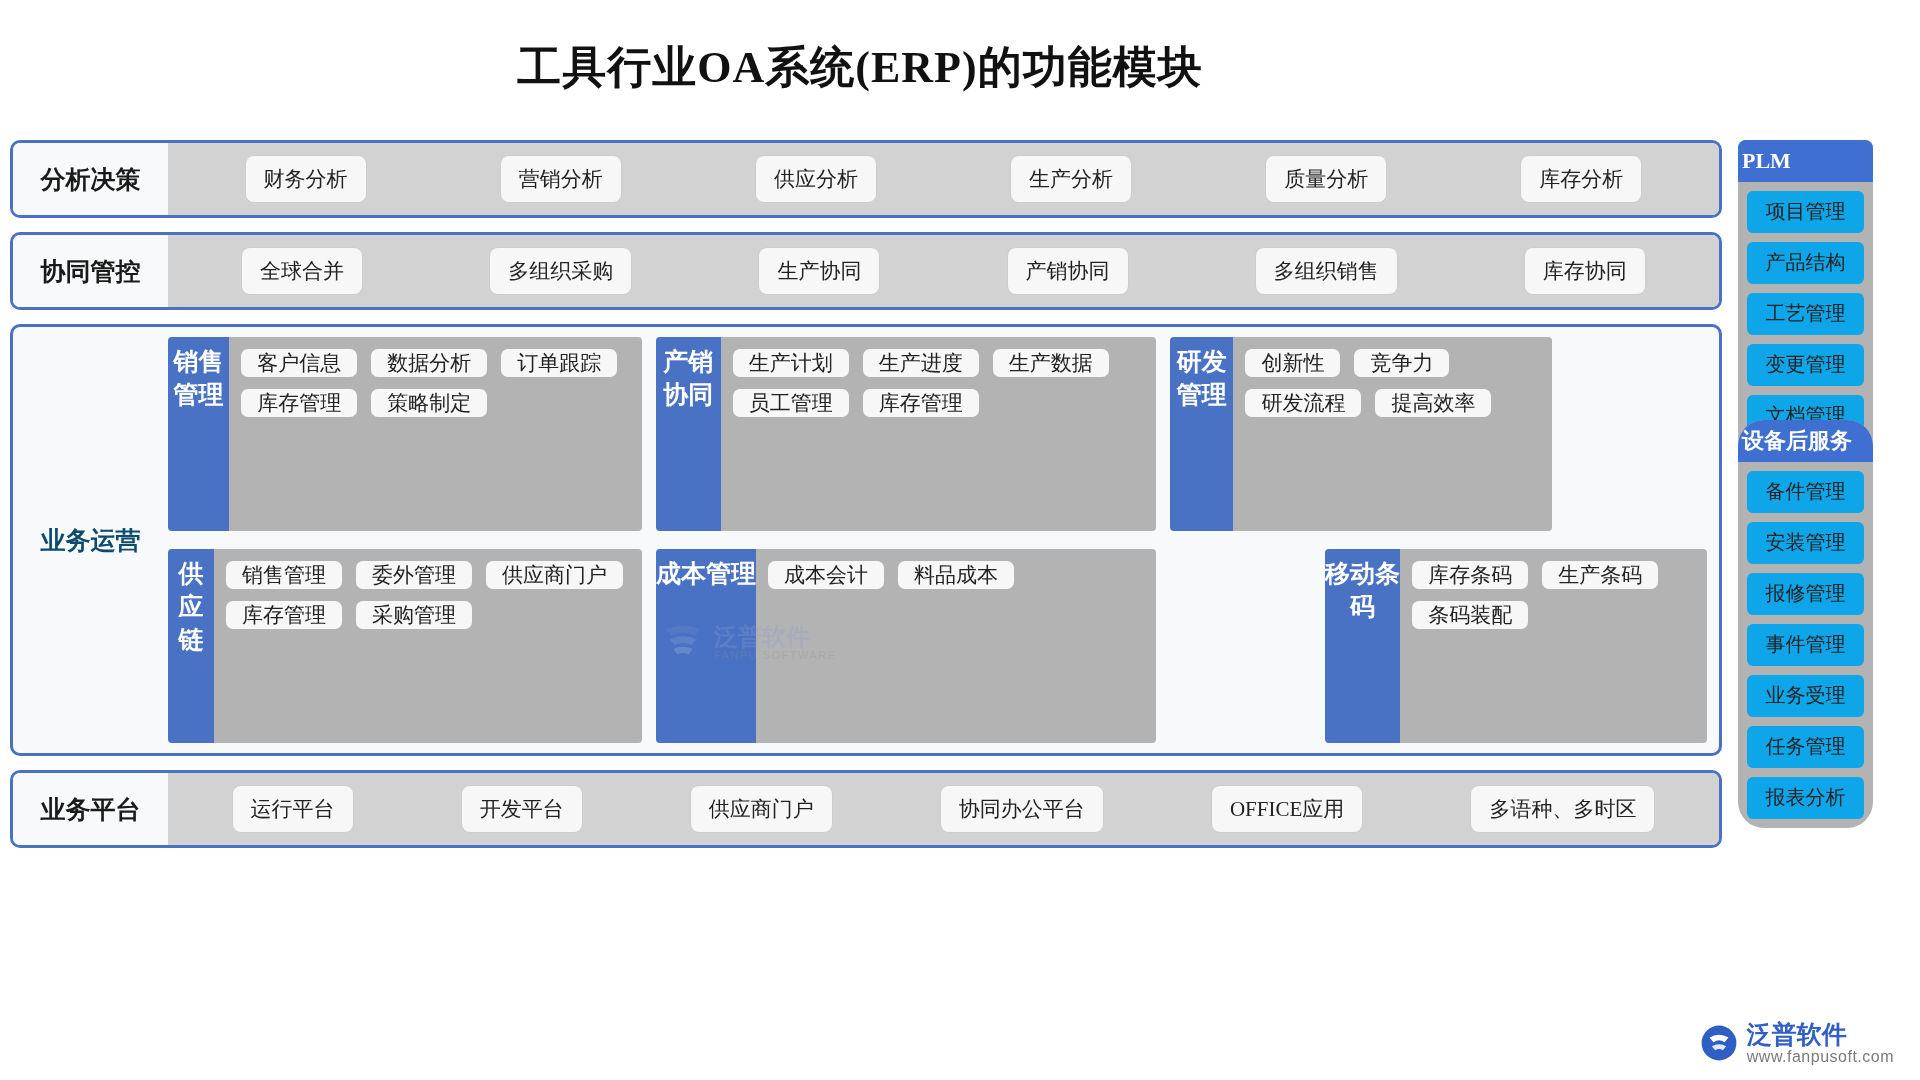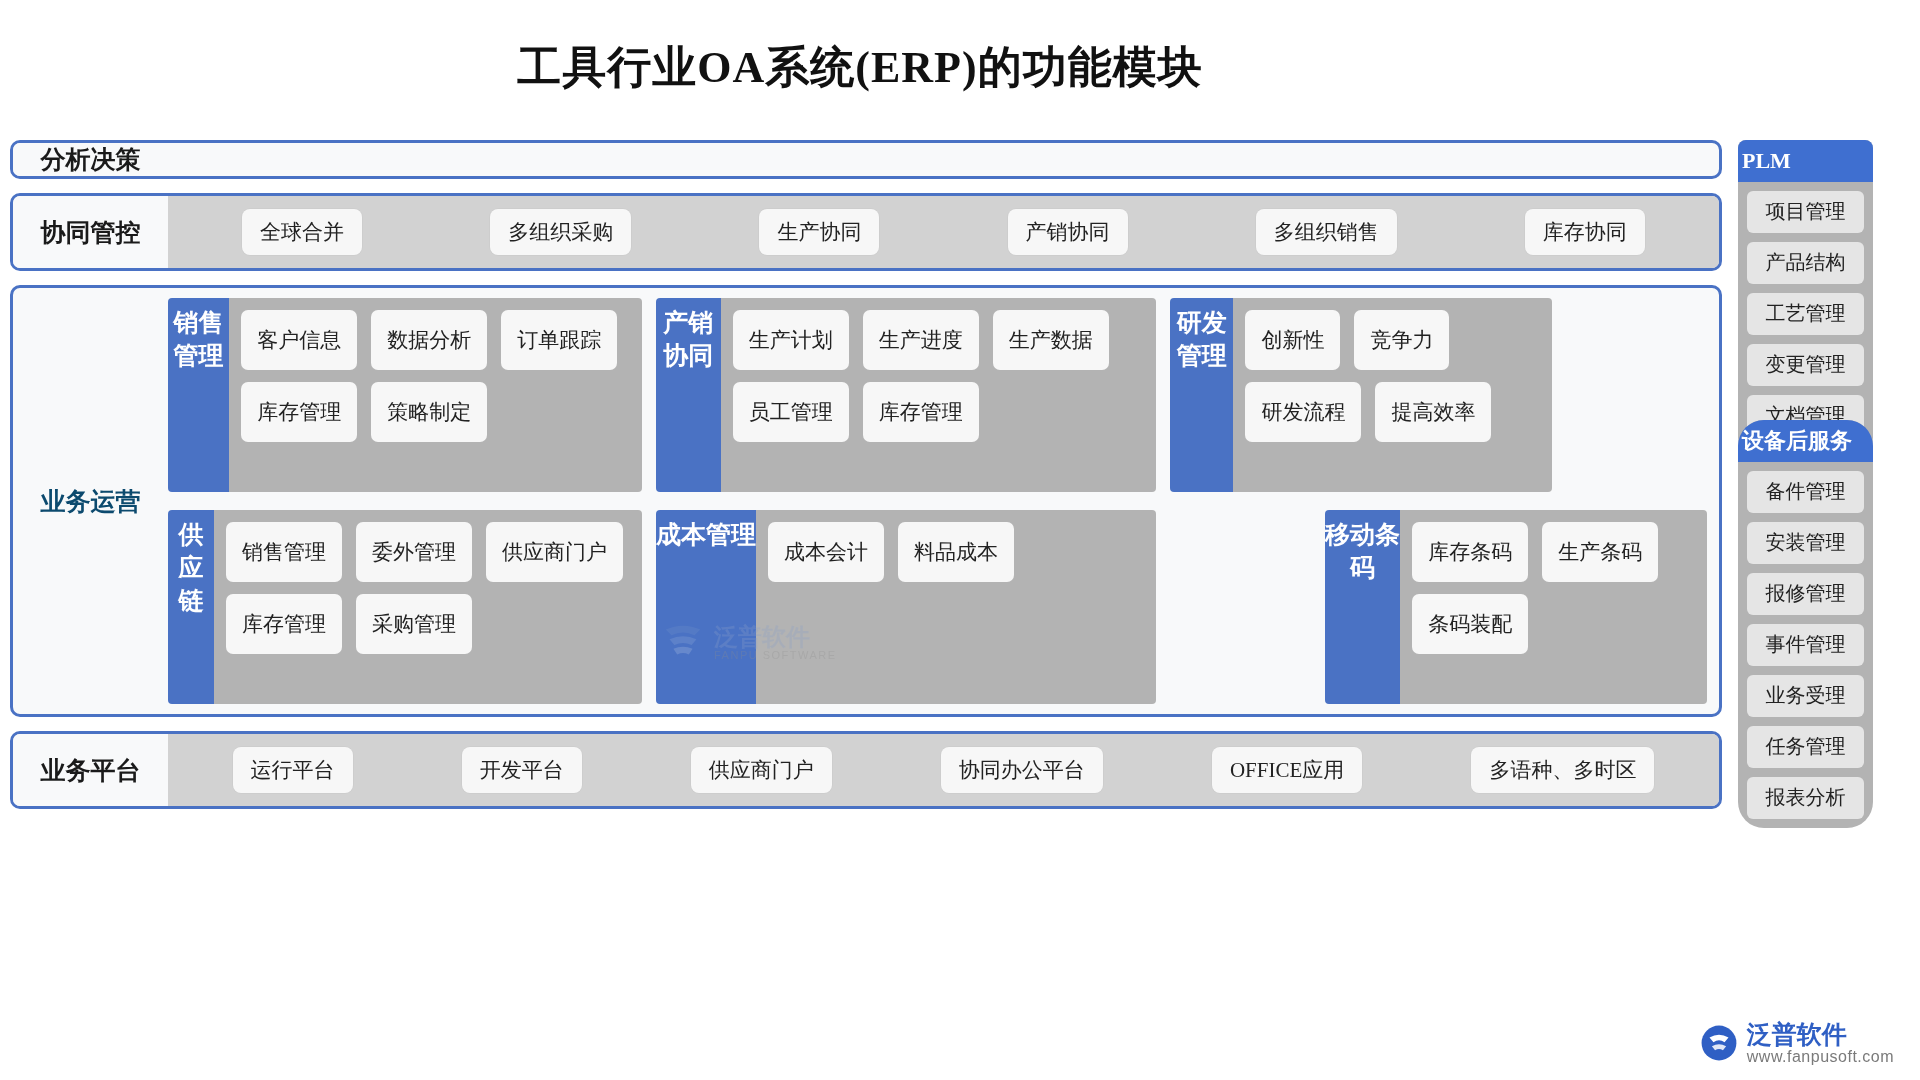--- a/index.html
+++ b/index.html
@@ -90,42 +90,42 @@
     padding: 8px 0 9px;
   }
   .card-body {
     background: #b3b3b3; flex: 1 1 auto;
     padding: 12px 12px 14px;
     display: flex; flex-wrap: wrap; align-content: flex-start;
     gap: 12px 14px;
   }
   .chip {
     background: #f7f7f7; border-radius: 7px;
-    padding: 16px 16px;
+    padding: 0 16px;
     font-family: "Liberation Serif", "DejaVu Serif", serif;
     font-size: 21px; color: #222; white-space: nowrap;
   }
 
   
   .side {
     position: absolute; width: 135px;
     border-radius: 8px; background: #b3b3b3;
     padding: 0 0 9px 0; overflow: hidden;
   }
   .side-plm { left: 1738px; top: 140px; }
   .side-dev { left: 1738px; top: 420px; border-radius: 26px; }
   .side-head {
     background: #3f6fd0; color: #fff; 
     font-family: "Liberation Serif", "DejaVu Serif", serif;
     font-size: 22px; font-weight: 700;
     padding: 8px 4px 9px;
     line-height: 1.15;
   }
   .side-item {
-    background: #e5e5e5; border-radius: 6px;
+    background: #0ea5e9; border-radius: 6px;
     margin: 9px 9px 0 9px;
     text-align: center;
     font-family: "Liberation Serif", "DejaVu Serif", serif;
     font-size: 20px; color: #222;
     padding: 7px 2px 8px;
     white-space: nowrap;
   }
 
   
   .wm {
@@ -156,20 +156,28 @@
 <body>
 
 <div class="page">
 
   <div class="title">工具行业OA系统(ERP)的功能模块</div>
 
   <div class="main-col">
 
     <div class="band">
       <div class="band-label">分析决策</div>
+      <div class="band-body spread">
+        <div class="pill">财务分析</div>
+        <div class="pill">营销分析</div>
+        <div class="pill">供应分析</div>
+        <div class="pill">生产分析</div>
+        <div class="pill">质量分析</div>
+        <div class="pill">库存分析</div>
+      </div>
     </div>
 
     <div class="band">
       <div class="band-label">协同管控</div>
       <div class="band-body spread">
         <div class="pill">全球合并</div>
         <div class="pill">多组织采购</div>
         <div class="pill">生产协同</div>
         <div class="pill">产销协同</div>
         <div class="pill">多组织销售</div>

